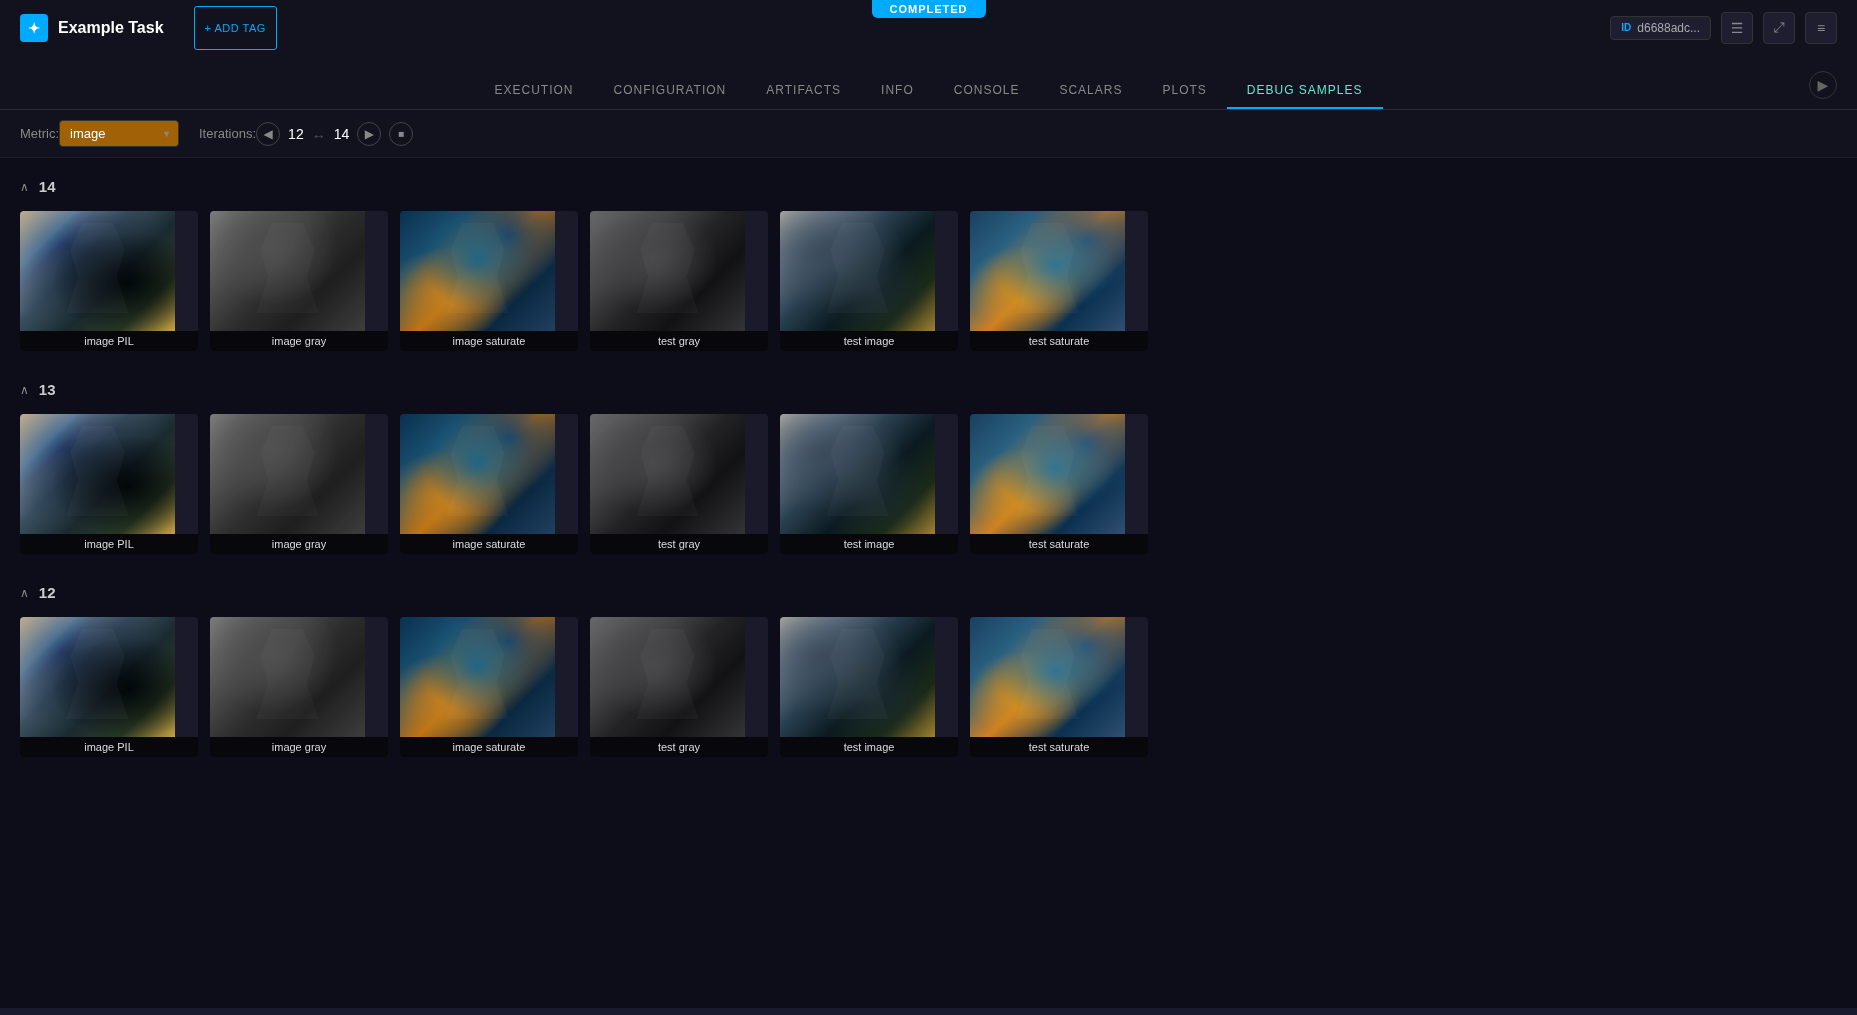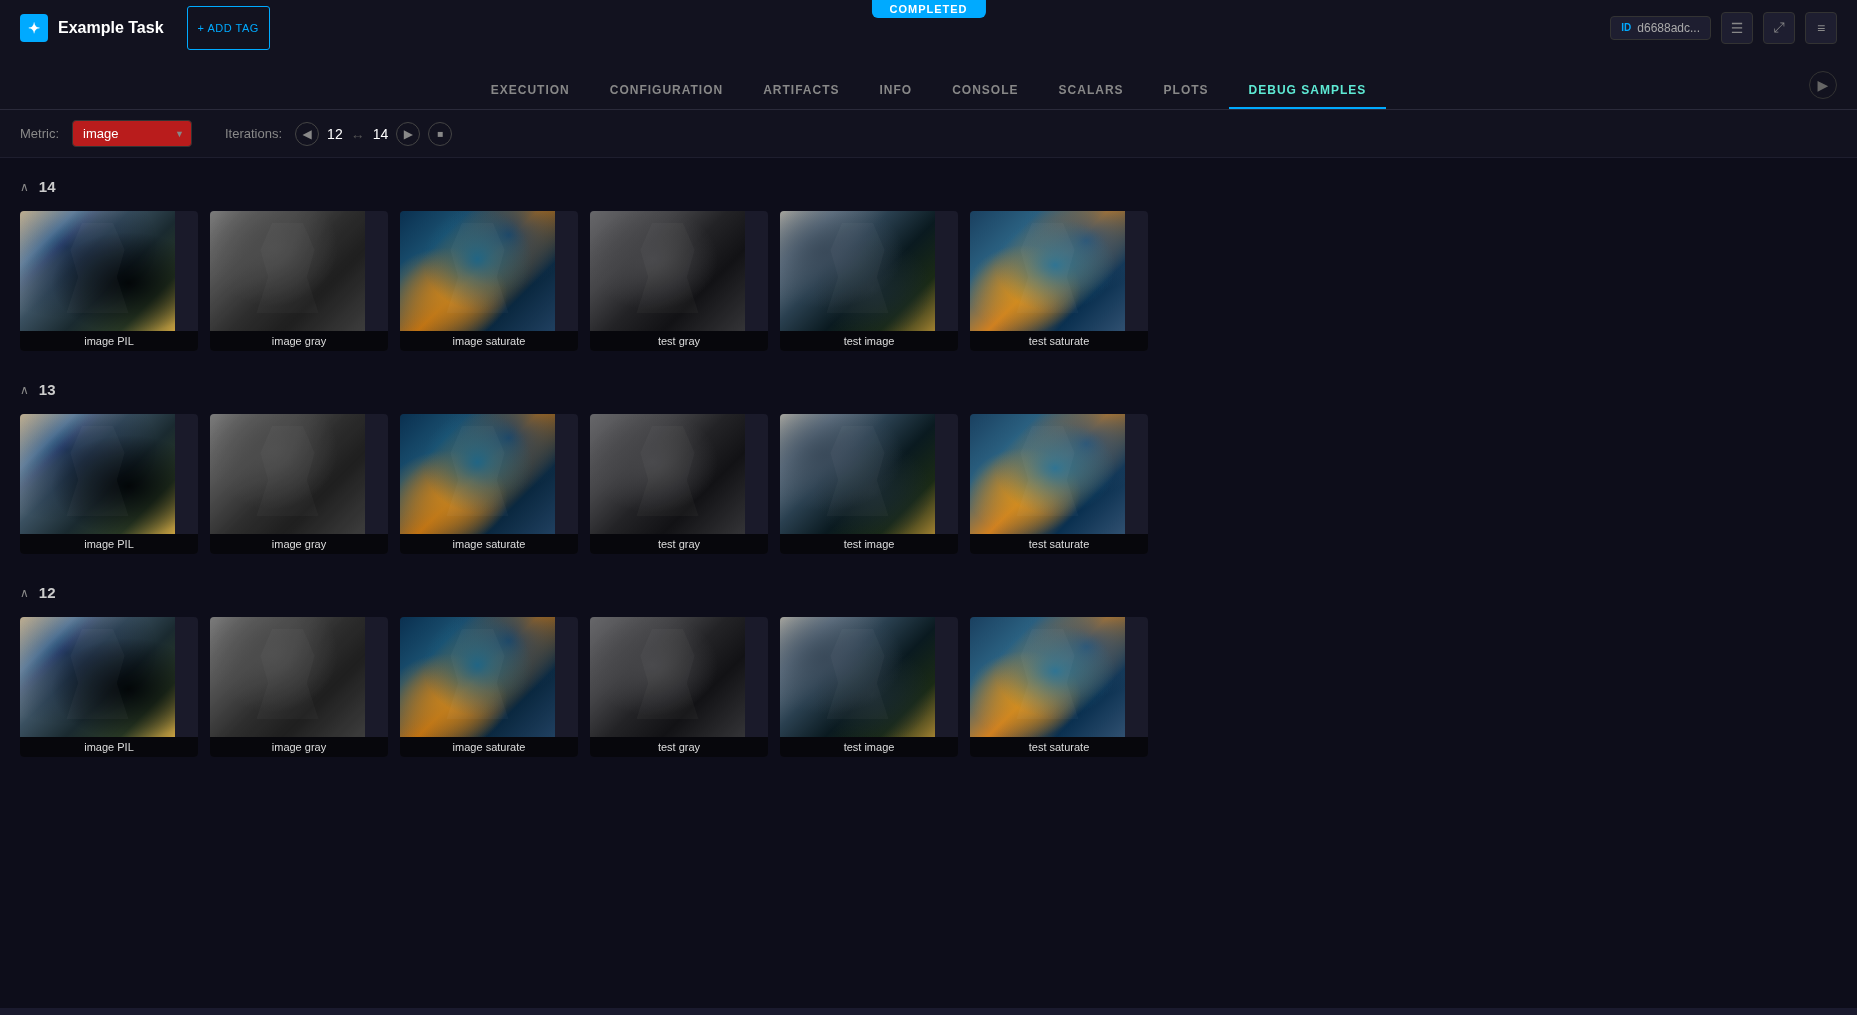--- a/index.html
+++ b/index.html
@@ -65,21 +65,21 @@
       font-weight: bold;
     }
 
     .task-title {
       color: #fff;
       font-size: 16px;
       font-weight: 700;
     }
 
     .add-tag-btn {
-      margin-left: 13px;
+      margin-left: 20px;
       border: 1px solid #00aaff;
       color: #00aaff;
       background: transparent;
       font-size: 11px;
       padding: 15px 10px;
       border-radius: 3px;
       cursor: pointer;
       letter-spacing: 0.5px;
     }
 
@@ -133,21 +133,21 @@
     }
 
     .nav-tab {
       padding: 10px 20px;
       font-size: 12px;
       letter-spacing: 1px;
       color: #888;
       cursor: pointer;
       border-bottom: 2px solid transparent;
       text-transform: uppercase;
-      font-weight: 700;
+      font-weight: 400;
     }
 
     .nav-tab.active {
       color: #5eead4;
       border-bottom: 2px solid #00aaff;
     }
 
     .header-corner-btn {
       position: absolute;
       right: 20px;
@@ -164,30 +164,30 @@
       font-size: 14px;
     }
 
     
     .toolbar {
       background: #12121f;
       border-bottom: 1px solid #1e1e2e;
       padding: 10px 20px;
       display: flex;
       align-items: center;
-      gap: 13px;
+      gap: 0;
     }
 
     .metric-label {
       color: #888;
       font-size: 13px;
     }
 
     .metric-select {
-      background: #b91c1c;
+      background: #a16207;
       border: 1px solid #333;
       color: #fff;
       padding: 5px 28px 5px 10px;
       border-radius: 4px;
       font-size: 13px;
       appearance: none;
       cursor: pointer;
       min-width: 120px;
     }
 

